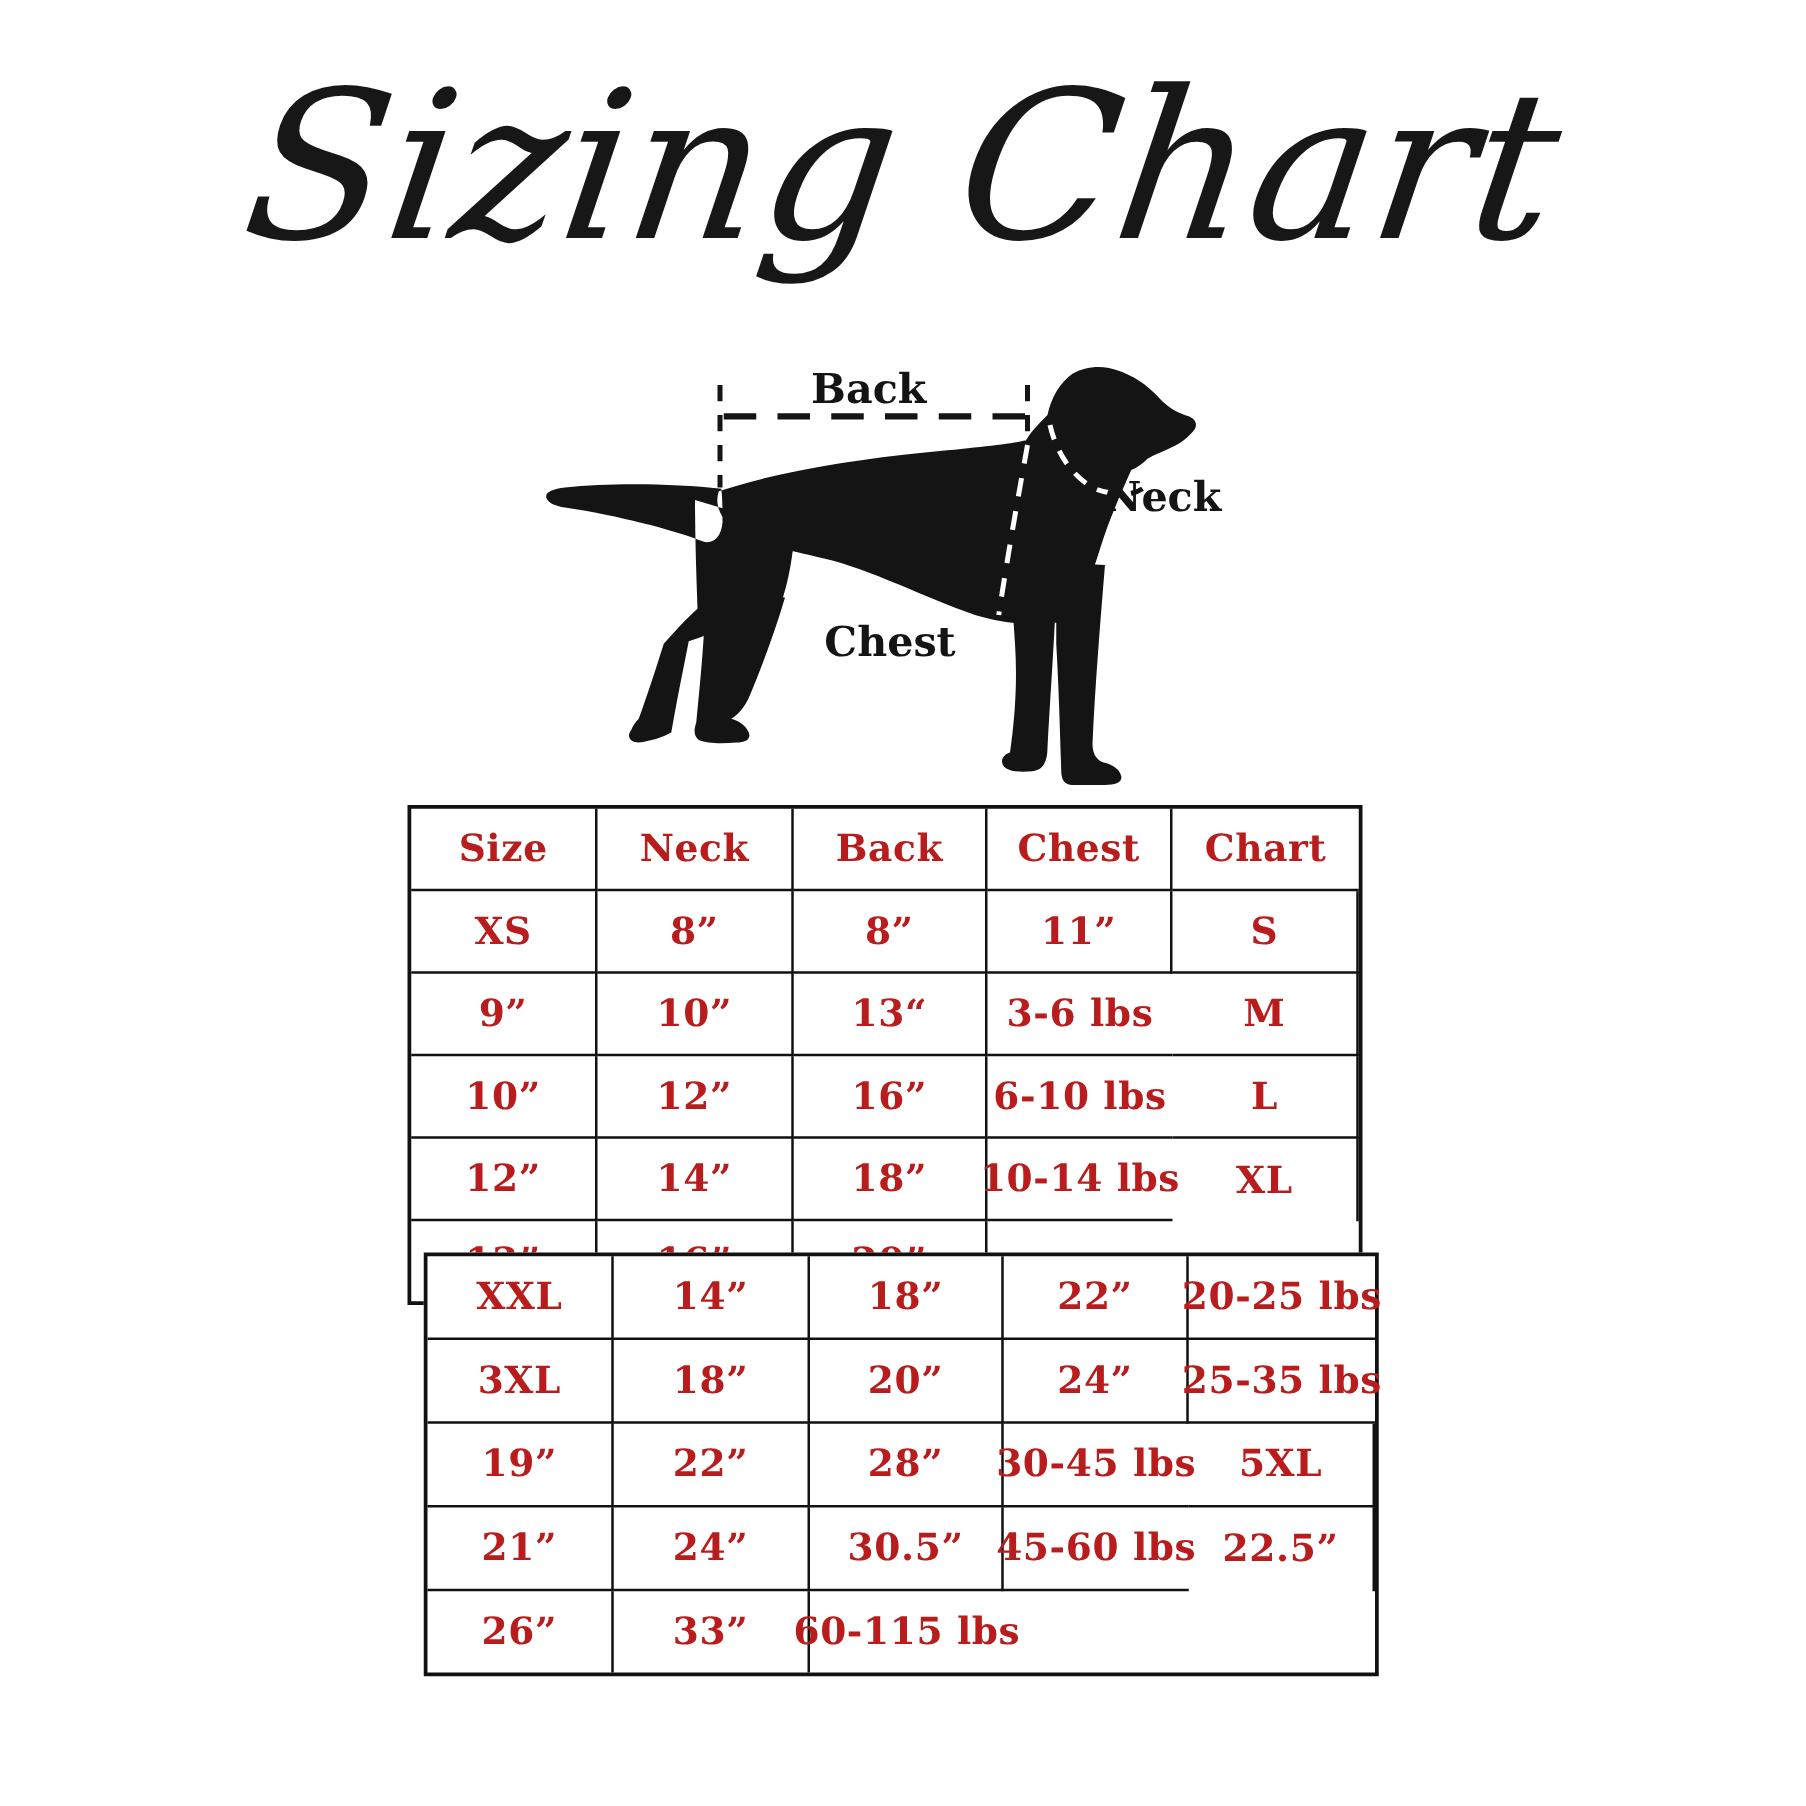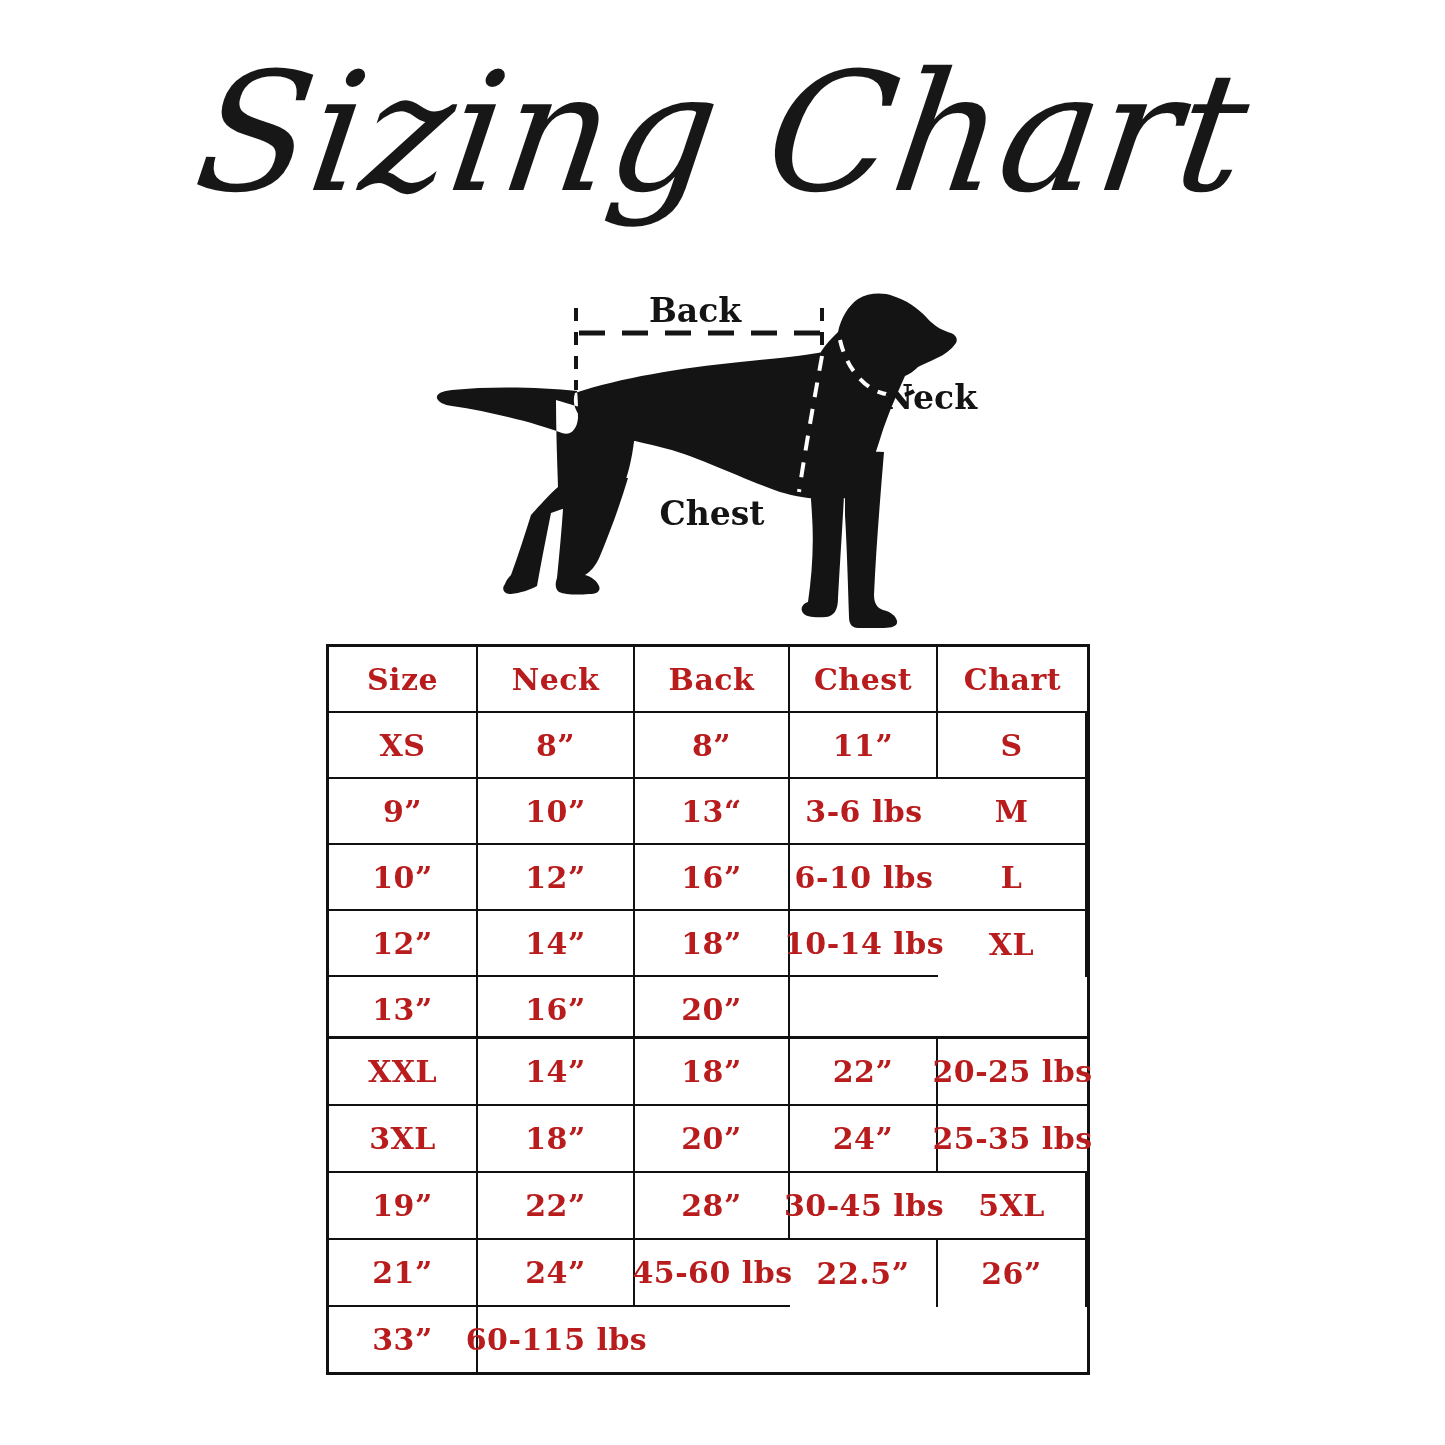--- a/index.html
+++ b/index.html
@@ -19,21 +19,21 @@
   .diagram text {
     font-family:"DejaVu Serif", serif; font-weight:bold;
     font-size:33px; fill:#141414; text-anchor:middle;
   }
   .size-table {
     position:absolute; left:326px; width:764px; box-sizing:border-box;
     border:3px solid #111111; background:#ffffff;
     display:grid; grid-template-columns:149px 157px 155px 148px 149px;
   }
   .size-table.upper { top:644px; grid-template-rows:66px 66px 66px 66px 66px 64px; }
-  .size-table.lower { top:1036px; grid-template-rows:67px 67px 67px 67px 65px; }
+  .size-table.lower { top:1002px; grid-template-rows:67px 67px 67px 67px 65px;margin-left:13px; }
   .cell {
     box-sizing:border-box;
     border-right:2px solid #111111; border-bottom:2px solid #111111;
     display:flex; align-items:center; justify-content:center;
     font-weight:bold; font-size:30px; color:#b91c1c;
     letter-spacing:0.5px; white-space:nowrap;
   }
   .cell.lc { border-right:none; }
   .cell.lr { border-bottom:none; }
 </style>
@@ -147,20 +147,21 @@
     <div class="cell lc">25-35 lbs</div>
 
     <div class="cell">19”</div>
     <div class="cell">22”</div>
     <div class="cell">28”</div>
     <div class="cell lc">30-45 lbs</div>
 
     <div class="cell">5XL</div>
     <div class="cell">21”</div>
     <div class="cell">24”</div>
+    <div class="cell">30.5”</div>
     <div class="cell lc">45-60 lbs</div>
 
     <div class="cell lr">22.5”</div>
     <div class="cell lr">26”</div>
     <div class="cell lr">33”</div>
     <div class="cell lc lr">60-115 lbs</div>
   </div>
 
 </div>
 

